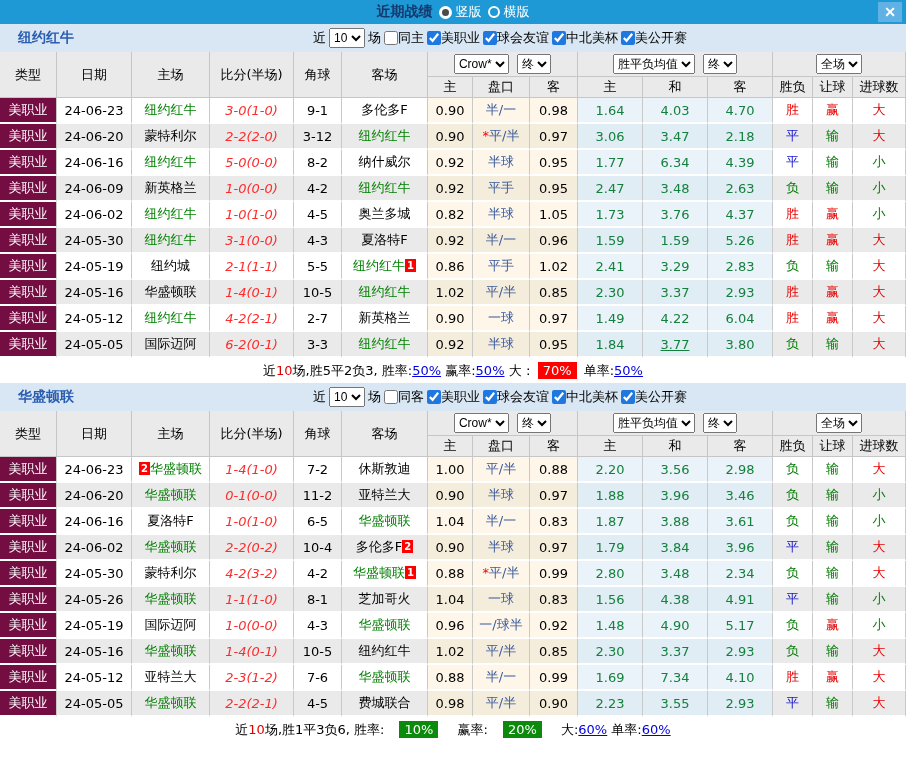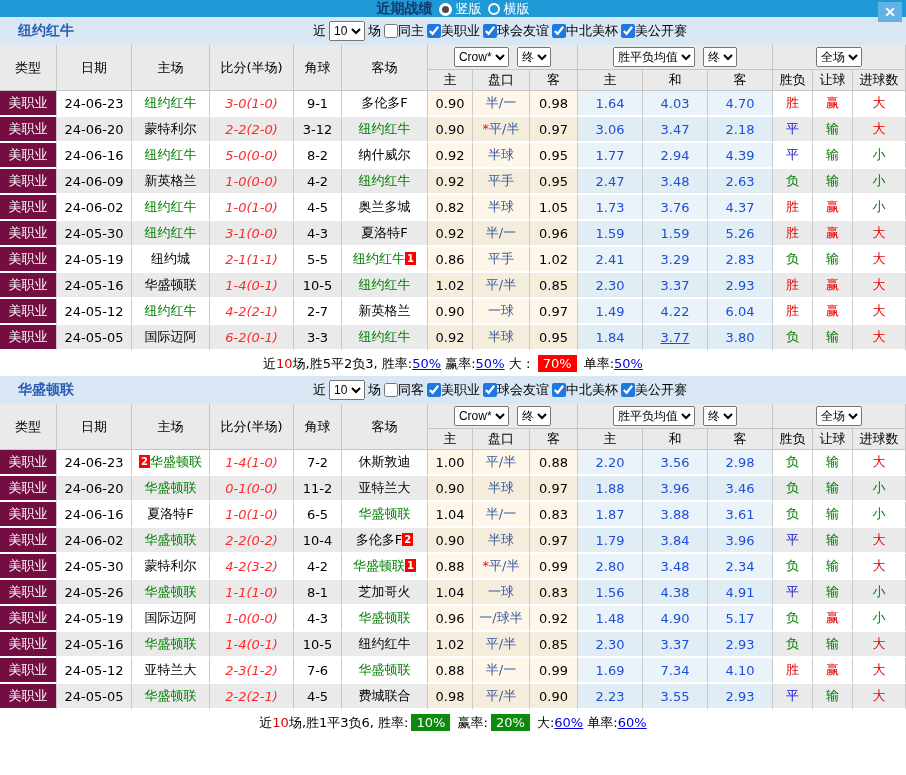--- a/index.html
+++ b/index.html
@@ -3,22 +3,22 @@
 <meta charset="utf-8">
 <style>
   * { box-sizing: border-box; }
   html,body { margin:0; padding:0; }
   body {
     width:906px; height:775px; background:#fff;
     font-family:"DejaVu Sans","Liberation Sans",sans-serif;
     font-size:13px; color:#000; overflow:hidden;
   }
   
-  .topbar { height:17px; background:#1E99D6; position:relative;
-    display:flex; align-items:flex-start; justify-content:center; }
+  .topbar { height:24px; background:#1E99D6; position:relative;
+    display:flex; align-items:center; justify-content:center; }
   .topbar-group { display:flex; align-items:center; gap:6px; }
   .title { color:#14386B; font-weight:bold; font-size:14px; }
   .radio-opt { display:flex; align-items:center; gap:4px; color:#fff; cursor:pointer; }
   .radio-dot { width:13px; height:13px; border-radius:50%; background:#fff; position:relative; display:inline-block; }
   .radio-dot.checked::after { content:""; position:absolute; inset:3px; border-radius:50%; background:#4a4a4a; }
   .radio-dot.unchecked { background:transparent; border:2px solid #fff; width:12px; height:12px; }
   .close-btn { position:absolute; right:4px; top:2px; width:24px; height:20px;
     background:#5FB2E3; color:#fff; border:0; font-size:14px; font-weight:bold;
     display:flex; align-items:center; justify-content:center; cursor:pointer; padding:0; }
   
@@ -38,36 +38,36 @@
   thead select { font-size:12px; height:20px; margin:0 2px; }
   tbody td { height:26px; border-right:1px solid #C9C9C9; border-bottom:2px solid #fff;
     overflow:hidden; white-space:nowrap; }
   tr.odd  td { background:#FFFFFF; }
   tr.even td { background:#EAEAEA; }
   td.c-league { background:#740D42 !important; color:#fff; }
   tr.odd  td.odds { background:#FDF6E9; }
   tr.even td.odds { background:#F5EDDC; }
   tr.odd  td.avg  { background:#E9F3F9; }
   tr.even td.avg  { background:#E0EDF4; }
-  td.avg { color:#1d4ed8; }
+  td.avg { color:#15803d; }
   td.hcap { color:#3A5A9C; }
   td.hcap .star { color:#F00; }
   td.score { color:#FF2A2A;font-style:italic; }
   .self-team { color:#008000; }
   .badge { display:inline-block; background:#F00; color:#fff; font-size:10px;
     line-height:13px; padding:0 2px; font-weight:bold; vertical-align:1px; }
   .c-red { color:#E60000; } .c-blue { color:#1414CC; } .c-green { color:#007A00; }
   .hit { color:#FF6600; text-decoration:underline; }
   
   .summary { height:25px; display:flex; align-items:center; justify-content:center;
     background:#fff; font-size:13px; }
   .seg { white-space:pre; }
   .seg.t-red { color:#E00000; } .seg.t-blue { color:#0000E0;text-decoration:underline; }
   .seg.bg-red  { background:#F00; color:#fff; padding:1px 5px; margin:0 3px; }
-  .seg.bg-green{ background:#0B8A0B; color:#fff; padding:1px 5px; margin:0 3px; }
+  .seg.bg-green{ background:#0B8A0B; color:#fff; padding:1px 5px; margin:0 15px; }
 </style>
 </head>
 <body>
 
 <div class="topbar">
   <div class="topbar-group">
     <span class="title">近期战绩</span>
     <span class="radio-opt">
       <span class="radio-dot checked"></span>
       <span>竖版</span>
@@ -201,21 +201,21 @@
           <td class="c-league">美职业</td>
           <td>24-06-16</td>
           <td class="team"><span class="self-team">纽约红牛</span></td>
           <td class="score">5-0(0-0)</td>
           <td>8-2</td>
           <td class="team"><span>纳什威尔</span></td>
           <td class="odds">0.92</td>
           <td class="odds hcap">半球</td>
           <td class="odds">0.95</td>
           <td class="avg">1.77</td>
-          <td class="avg">2.94</td>
+          <td class="avg">6.34</td>
           <td class="avg">4.39</td>
           <td class="mark c-blue">平</td>
           <td class="mark c-green">输</td>
           <td class="mark c-green">小</td>
         </tr>
         <tr class="even">
           <td class="c-league">美职业</td>
           <td>24-06-09</td>
           <td class="team"><span>新英格兰</span></td>
           <td class="score">1-0(0-0)</td>

